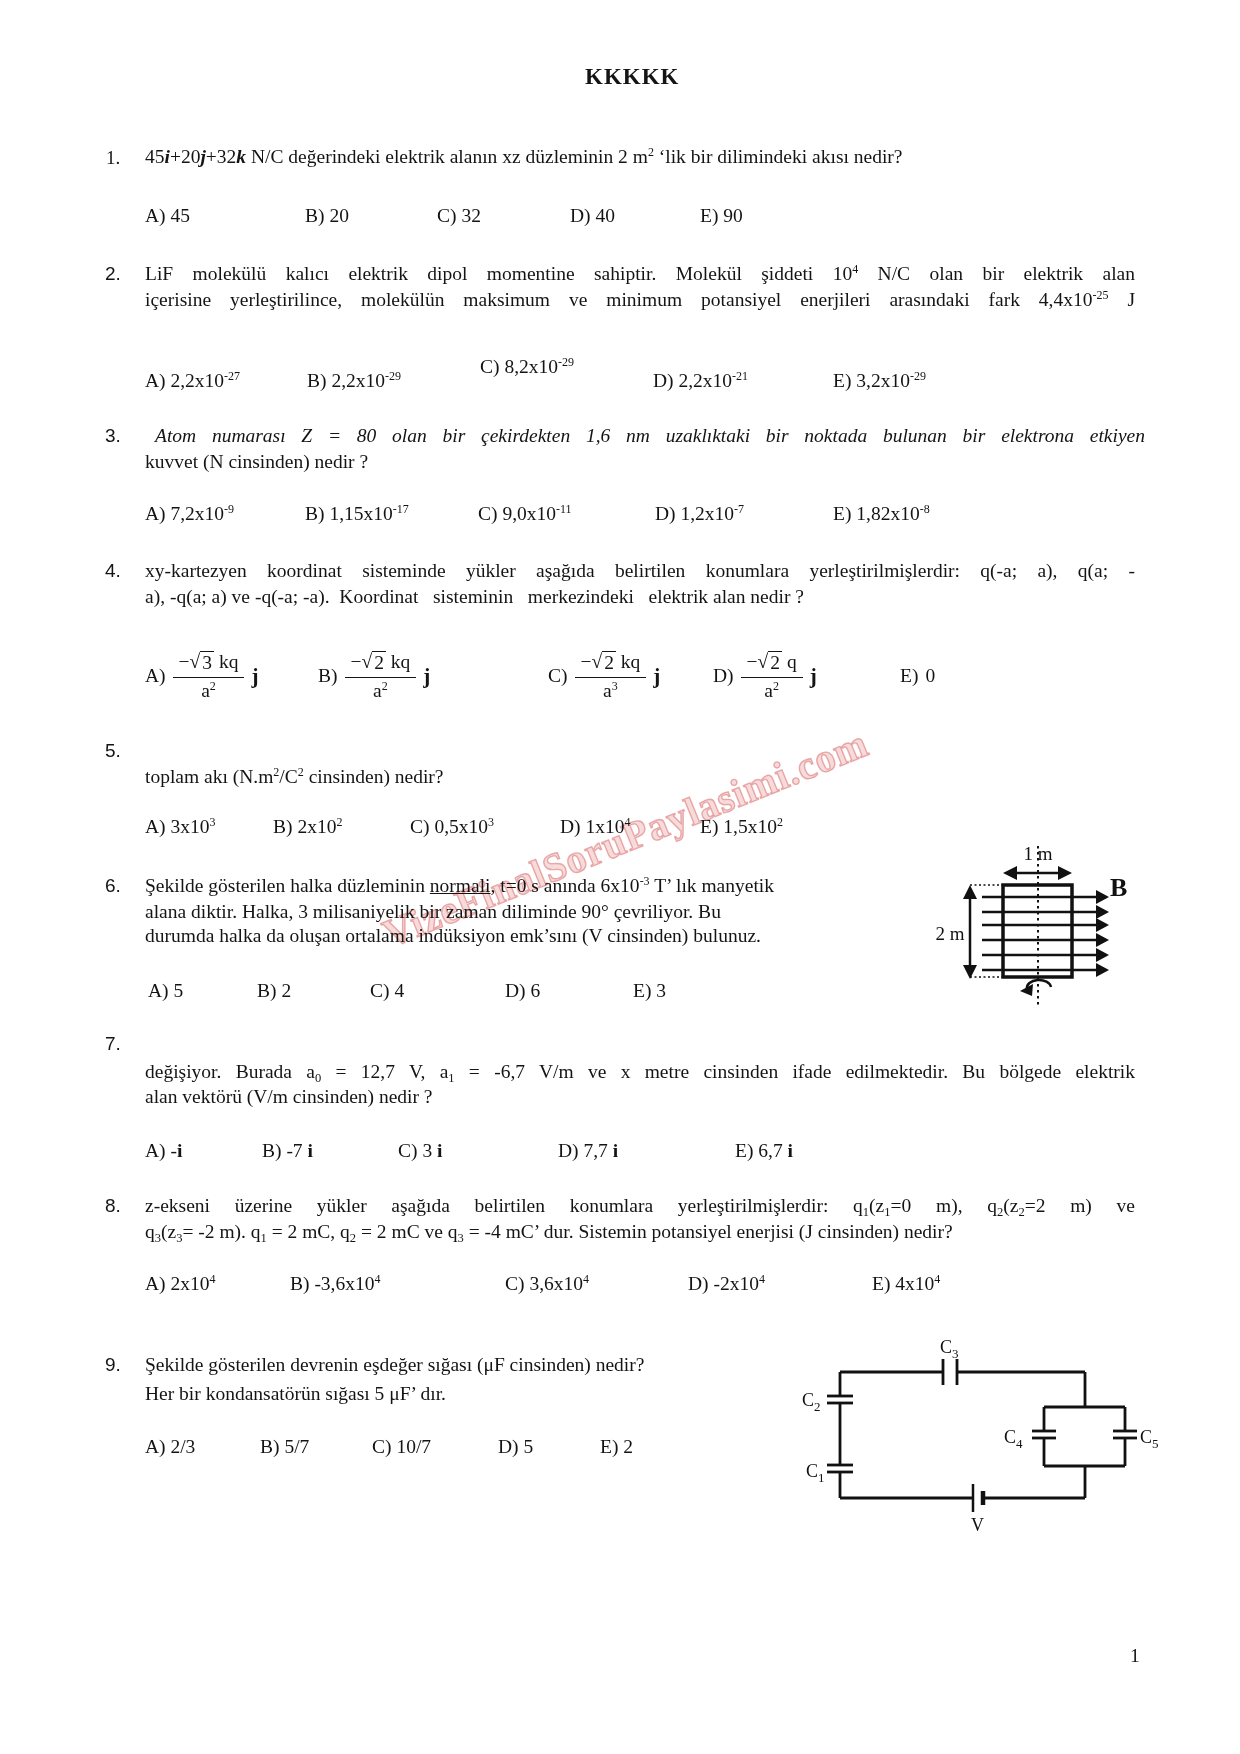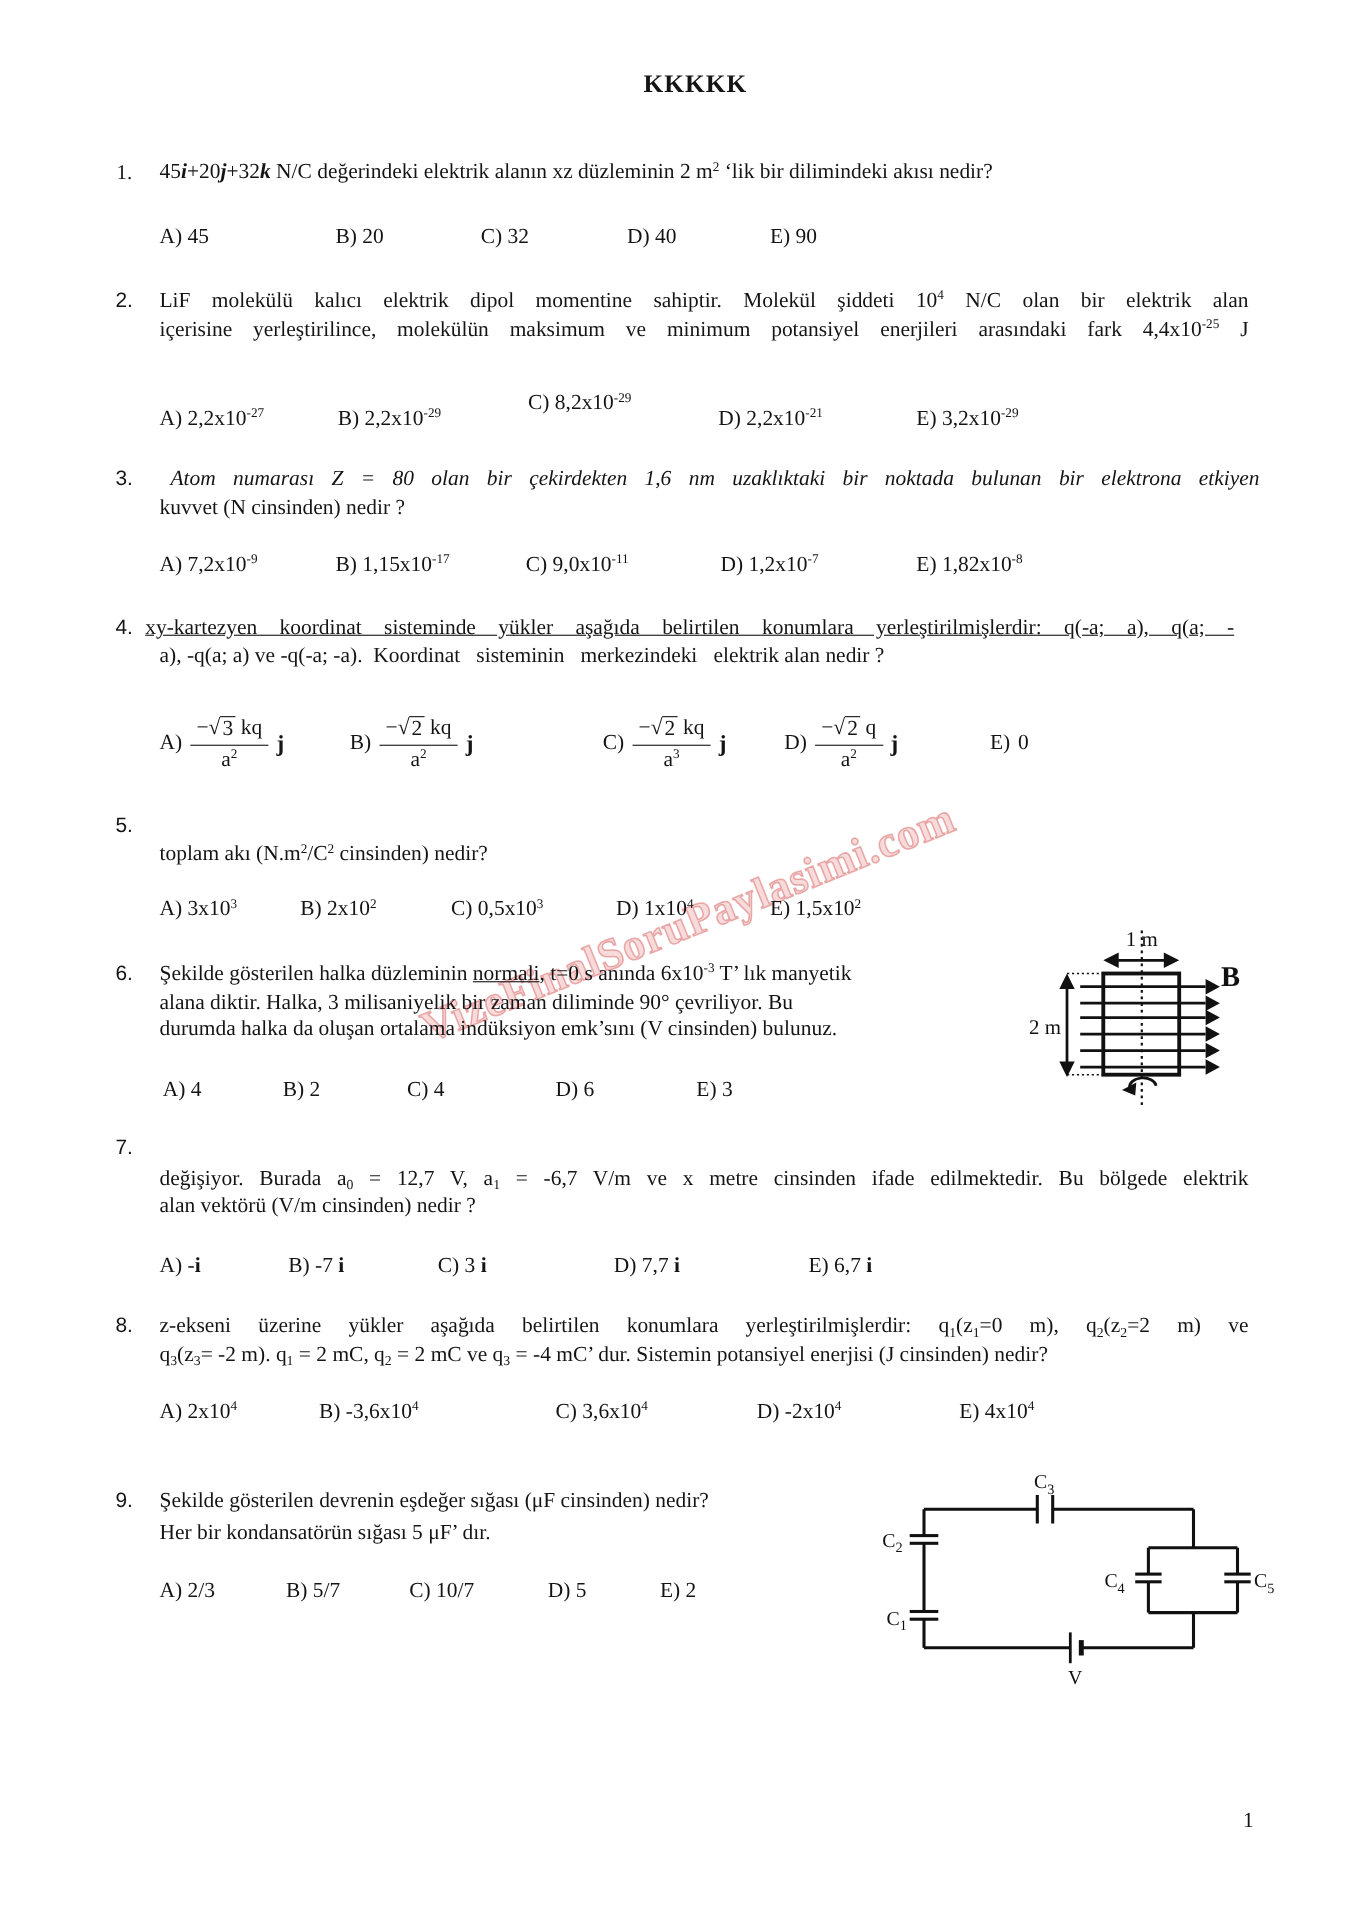--- a/index.html
+++ b/index.html
@@ -67,21 +67,21 @@
   <div class="qnum" style="left:105px; top:425px;">3.</div>
   <div class="ln just" style="left:155px; top:425px;font-style:italic;"><span>Atom numarası Z = 80 olan bir çekirdekten 1,6 nm uzaklıktaki bir noktada bulunan bir elektrona etkiyen</span></div>
   <div class="ln" style="left:145px; top:451px;"><span>kuvvet (N cinsinden) nedir ?</span></div>
   <div class="opt" style="left:145px; top:503px;"><span>A) 7,2x10</span><sup>-9</sup></div>
   <div class="opt" style="left:305px; top:503px;"><span>B) 1,15x10</span><sup>-17</sup></div>
   <div class="opt" style="left:478px; top:503px;"><span>C) 9,0x10</span><sup>-11</sup></div>
   <div class="opt" style="left:655px; top:503px;"><span>D) 1,2x10</span><sup>-7</sup></div>
   <div class="opt" style="left:833px; top:503px;"><span>E) 1,82x10</span><sup>-8</sup></div>
 
   <div class="qnum" style="left:105px; top:560px;">4.</div>
-  <div class="ln just" style="left:132px; top:560px;text-decoration:underline;"><span>xy-kartezyen koordinat sisteminde yükler aşağıda belirtilen konumlara yerleştirilmişlerdir: q(-a; a), q(a; -</span></div>
+  <div class="ln just" style="left:145px; top:560px;"><span>xy-kartezyen koordinat sisteminde yükler aşağıda belirtilen konumlara yerleştirilmişlerdir: q(-a; a), q(a; -</span></div>
   <div class="ln" style="left:145px; top:586px;"><span>a), -q(a; a) ve -q(-a; -a).&nbsp; Koordinat&nbsp;&nbsp; sisteminin&nbsp;&nbsp; merkezindeki&nbsp;&nbsp; elektrik alan nedir ?</span></div>
 
   <div class="fopt" style="left:145px;">
     <span>A)</span>
     <span class="frac">
       <span class="fnum">
           <span>−√</span>
           <span class="rad">3</span>
           <span>&nbsp;kq</span>
         </span>
@@ -135,21 +135,21 @@
   <div class="opt" style="left:145px; top:816px;"><span>A) 3x10</span><sup>3</sup></div>
   <div class="opt" style="left:273px; top:816px;"><span>B) 2x10</span><sup>2</sup></div>
   <div class="opt" style="left:410px; top:816px;"><span>C) 0,5x10</span><sup>3</sup></div>
   <div class="opt" style="left:560px; top:816px;"><span>D) 1x10</span><sup>4</sup></div>
   <div class="opt" style="left:700px; top:816px;"><span>E) 1,5x10</span><sup>2</sup></div>
 
   <div class="qnum" style="left:105px; top:875px;">6.</div>
   <div class="ln" style="left:145px; top:875px;"><span>Şekilde gösterilen halka düzleminin </span><span class="underline">normali</span><span>, t=0 s anında 6x10</span><sup>-3</sup><span> T’ lık manyetik</span></div>
   <div class="ln" style="left:145px; top:901px;"><span>alana diktir. Halka, 3 milisaniyelik bir zaman diliminde 90° çevriliyor. Bu</span></div>
   <div class="ln" style="left:145px; top:925px;"><span>durumda halka da oluşan ortalama indüksiyon emk’sını (V cinsinden) bulunuz.</span></div>
-  <div class="opt" style="left:148px; top:980px;"><span>A) 4</span></div>
+  <div class="opt" style="left:148px; top:980px;"><span>A) 5</span></div>
   <div class="opt" style="left:257px; top:980px;"><span>B) 2</span></div>
   <div class="opt" style="left:370px; top:980px;"><span>C) 4</span></div>
   <div class="opt" style="left:505px; top:980px;text-align:center;"><span>D) 6</span></div>
   <div class="opt" style="left:633px; top:980px;"><span>E) 3</span></div>
 
   <svg class="fig" style="left:920px; top:840px;" width="250" height="175" viewBox="0 0 250 175">
 
     <line x1="118" y1="6" x2="118" y2="168" stroke="#111" stroke-width="2" stroke-dasharray="2.5,3.5"></line>
 
     <text x="118" y="20" text-anchor="middle" font-size="19">1 m</text>

